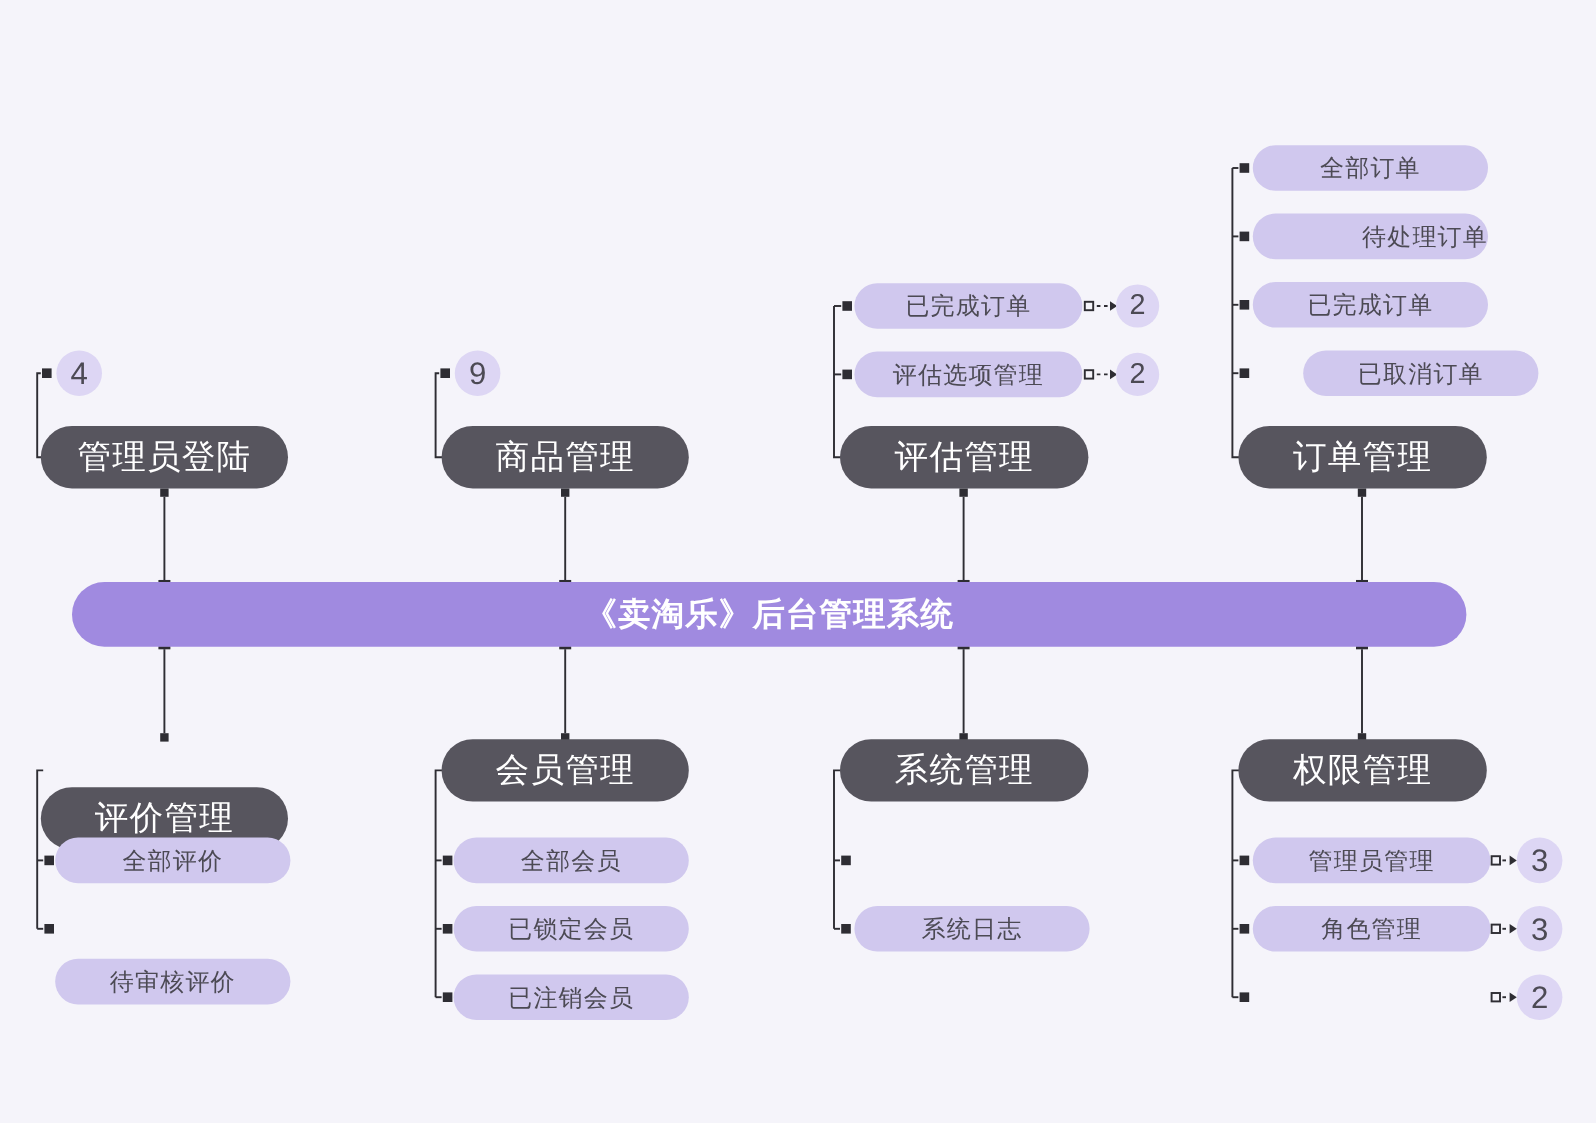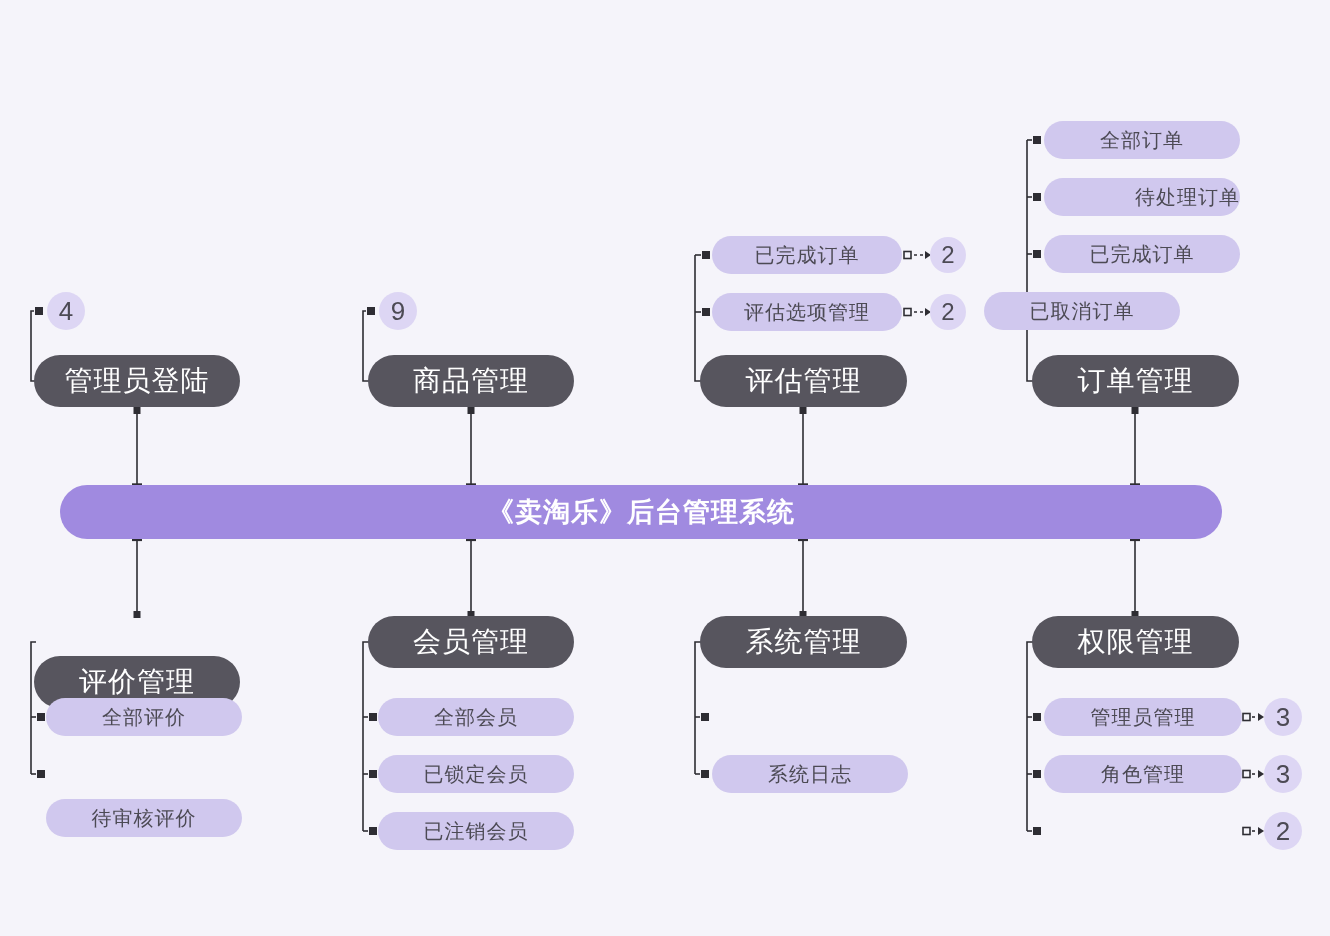--- a/index.html
+++ b/index.html
@@ -174,21 +174,21 @@
   </div>
   <div class="pill" style="left:1044px;top:121px;width:196px;">
     <span>全部订单</span>
   </div>
   <div class="pill" style="left:1044px;top:178px;width:196px;justify-content:flex-end;">
     <span>待处理订单</span>
   </div>
   <div class="pill" style="left:1044px;top:235px;width:196px;">
     <span>已完成订单</span>
   </div>
-  <div class="pill" style="left:984px;top:292px;width:196px;">
+  <div class="pill" style="left:1086px;top:292px;width:196px;">
     <span>已取消订单</span>
   </div>
 
   <div class="node" style="left:34px;top:616px;width:206px;margin-top:40px;">
     <span>评价管理</span>
   </div>
   <div class="pill" style="left:46px;top:698px;width:196px;">
     <span>全部评价</span>
   </div>
   <div class="pill" style="left:46px;top:755px;width:196px;margin-top:44px;">

